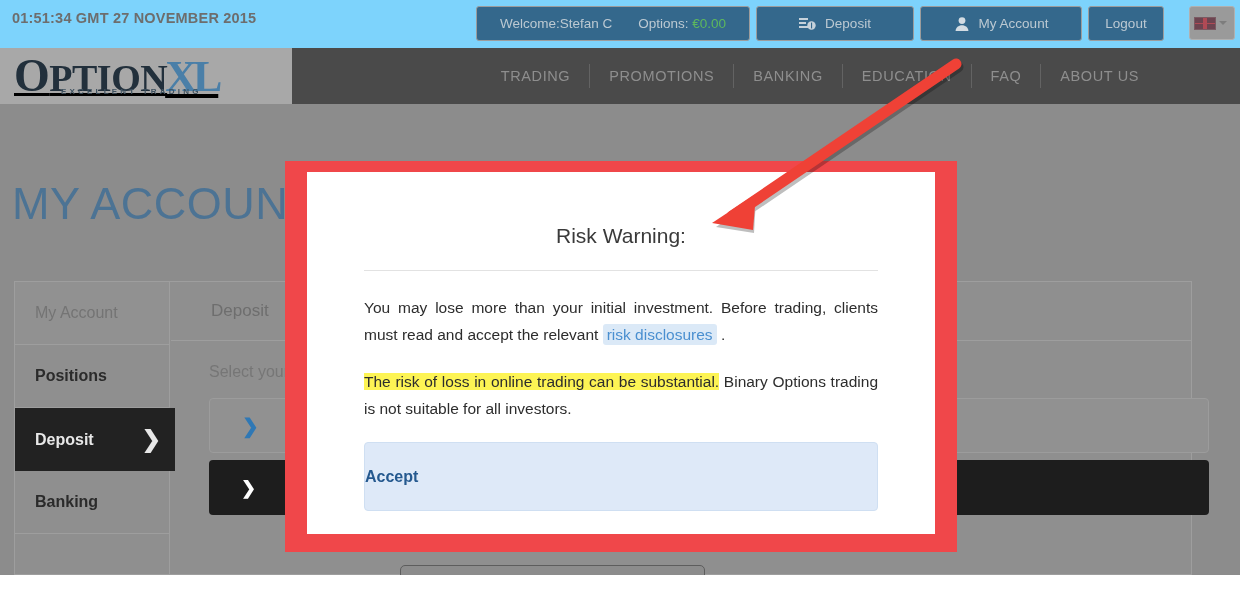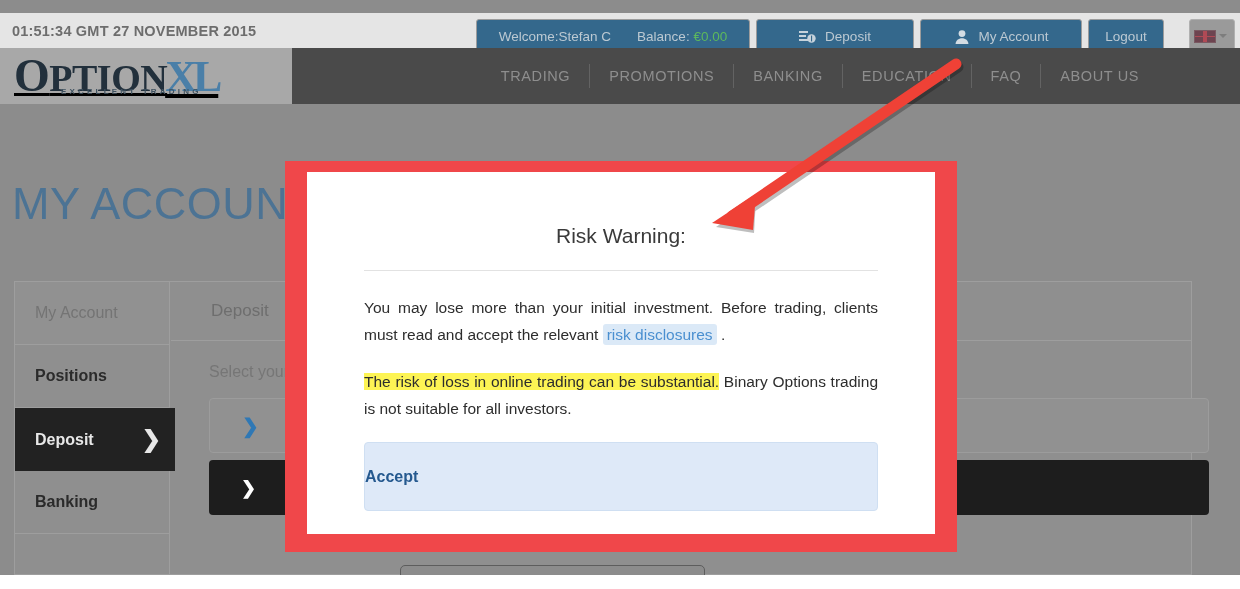--- a/index.html
+++ b/index.html
@@ -25,24 +25,24 @@
     position: absolute;
     left: 0; top: 0;
     width: 1240px;
     height: 575px;
     background: #8c8c8c;
   }
 
   
   .topbar {
     position: absolute;
-    left: 0; top: 13px;
+    left: 0; top: 0;
     width: 1240px;
     height: 64px;
-    background: #e5e5e5;
+    background: #7dd3fc;
   }
   .clock {
     position: absolute;
     left: 12px; top: 10px;
     font-size: 14.5px;
     font-weight: bold;
     color: #6d6d6d;
     letter-spacing: 0.2px;
     white-space: nowrap;
   }
@@ -384,21 +384,21 @@
 <div id="page">
 
   <div id="app">
 
     <div class="topbar">
       <div class="clock">01:51:34 GMT 27 NOVEMBER 2015</div>
 
       <div class="btn-pill" id="welcome-pill">
         <span>Welcome:Stefan C</span>
         <span>
-          <span>Balance:</span>
+          <span>Options:</span>
           <span class="bal-amt">€0.00</span>
         </span>
       </div>
 
       <div class="btn-pill" id="deposit-pill">
         <span class="bars-icon">
           <svg width="17" height="16" viewBox="0 0 17 16">
             <rect x="0" y="2" width="9" height="2" fill="#c6d2db"></rect>
             <rect x="0" y="6" width="7" height="2" fill="#c6d2db"></rect>
             <rect x="0" y="10" width="10" height="2" fill="#c6d2db"></rect>

